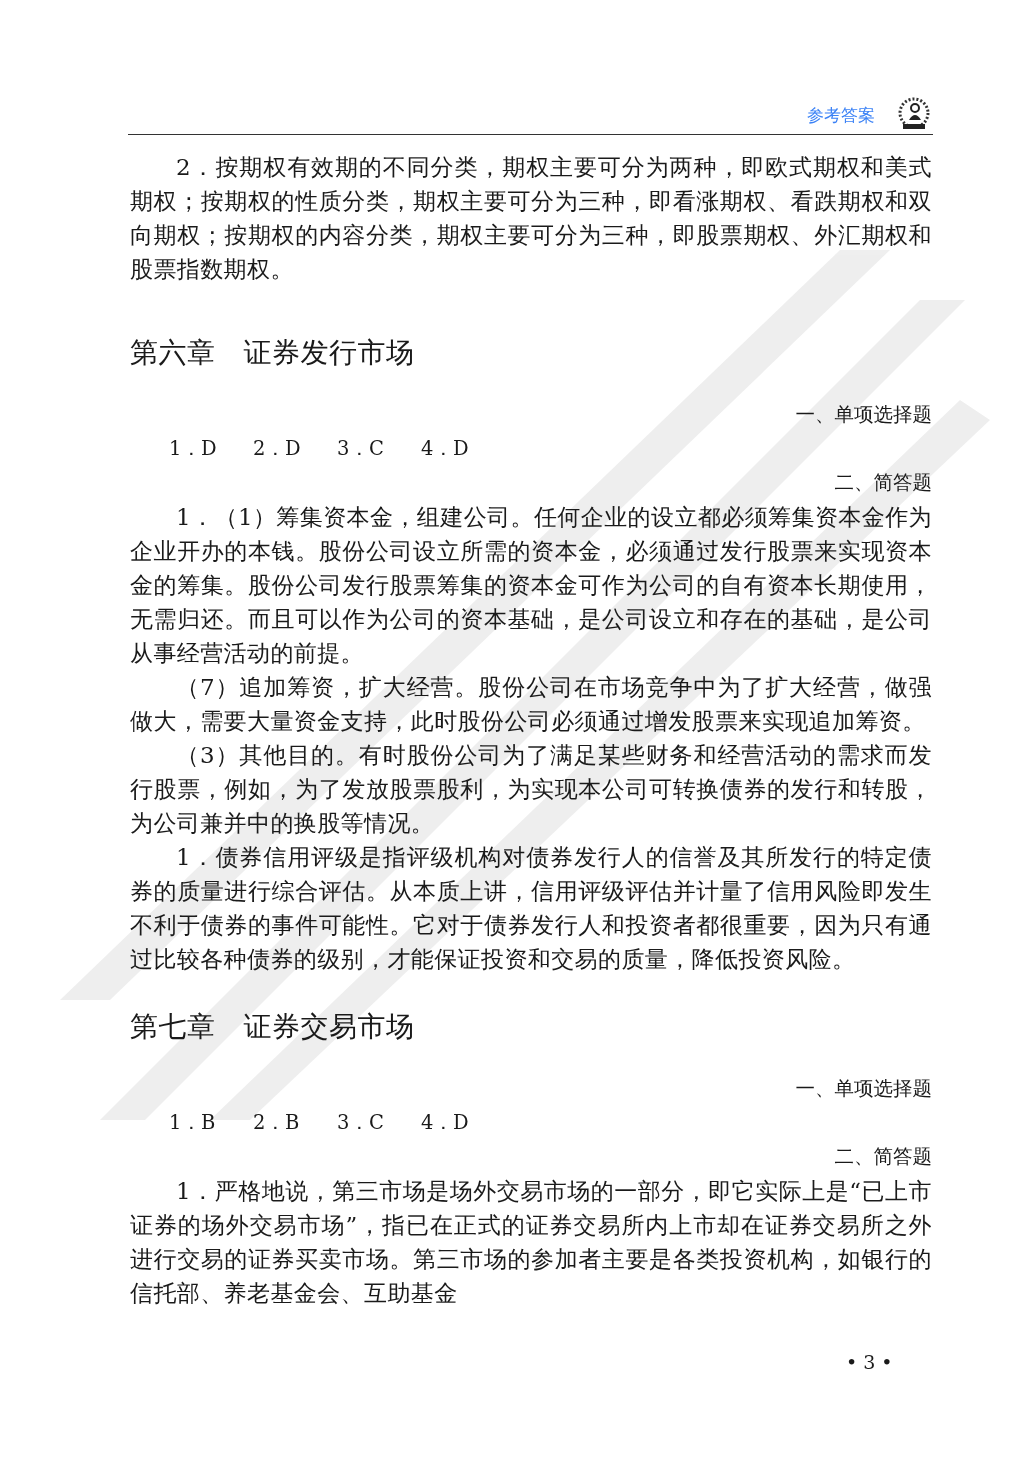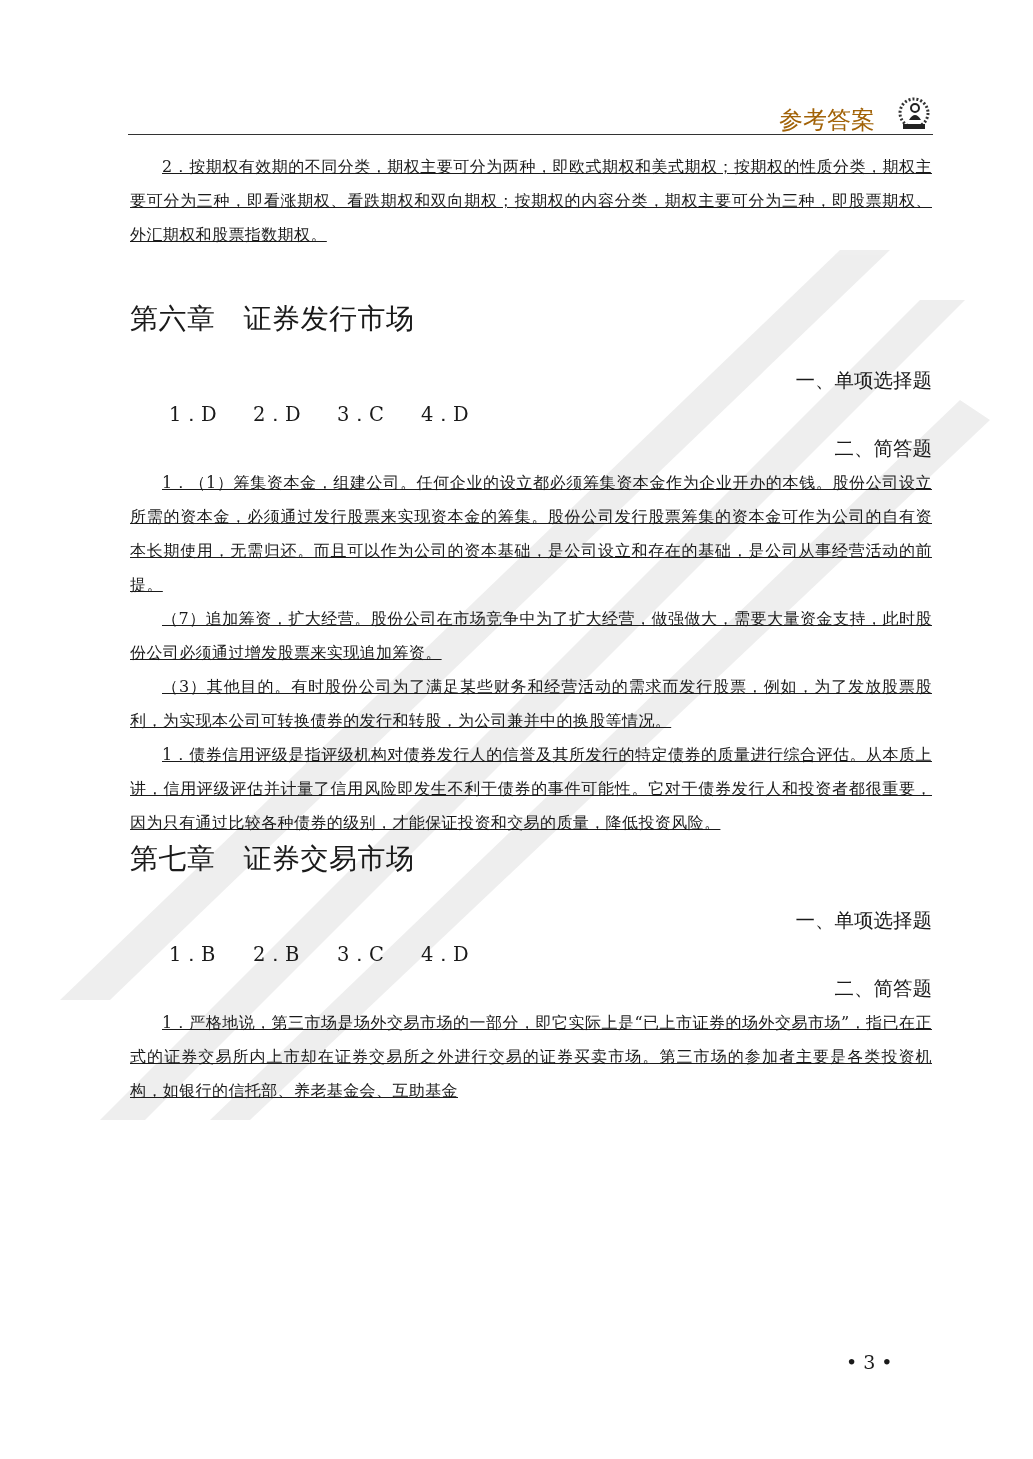--- a/index.html
+++ b/index.html
@@ -12,29 +12,29 @@
     position: absolute; left: 60px; top: 220px; width: 960px; height: 900px;
     pointer-events: none; z-index: 0;
   }
   .header {
     position: absolute; left: 128px; top: 100px; width: 805px; height: 34px;
     border-bottom: 1.5px solid #333;
   }
   .header-title {
     position: absolute; right: 58px; top: 4px;
     font-family: "DejaVu Sans", "Liberation Sans", sans-serif;
-    font-size: 24px; color: #a16207;
+    font-size: 17px; color: #3b82f6;
   }
   .header-logo { position: absolute; right: 0px; top: -4px; width: 38px; height: 38px; }
   .content {
     position: absolute; left: 130px; top: 150px; width: 802px; z-index: 1;
   }
   p.para {
-    margin: 0; font-size: 16px; line-height: 34px; text-indent: 2em;
-    text-align: justify; letter-spacing: 0.4px; text-decoration: underline;
+    margin: 0; font-size: 23px; line-height: 34px; text-indent: 2em;
+    text-align: justify; letter-spacing: 0.4px;
   }
   p.indent1 { margin: 0; font-size: 19.5px; line-height: 34px; padding-left: 2em; text-align: right; }
   .chapter {
     font-family: "DejaVu Sans", "Liberation Sans", sans-serif;
     font-size: 28px; font-weight: normal; margin: 0; letter-spacing: 0.5px;
   }
   .chapter .gap { display: inline-block; width: 28px; }
   .answers { padding-left: 2em; font-size: 19.5px; line-height: 34px; }
   .answers span.ans { display: inline-block; width: 84px; }
   .page-number {
@@ -75,21 +75,21 @@
         <span class="ans">1．D</span><span class="ans">2．D</span><span class="ans">3．C</span><span class="ans">4．D</span>
       </div>
       <p class="indent1">二、简答题</p>
       <p class="para">1．（1）筹集资本金，组建公司。任何企业的设立都必须筹集资本金作为企业开办的本钱。股份公司设立所需的资本金，必须通过发行股票来实现资本金的筹集。股份公司发行股票筹集的资本金可作为公司的自有资本长期使用，无需归还。而且可以作为公司的资本基础，是公司设立和存在的基础，是公司从事经营活动的前提。</p>
       <p class="para">（7）追加筹资，扩大经营。股份公司在市场竞争中为了扩大经营，做强做大，需要大量资金支持，此时股份公司必须通过增发股票来实现追加筹资。</p>
       <p class="para">（3）其他目的。有时股份公司为了满足某些财务和经营活动的需求而发行股票，例如，为了发放股票股利，为实现本公司可转换债券的发行和转股，为公司兼并中的换股等情况。</p>
       <p class="para">1．债券信用评级是指评级机构对债券发行人的信誉及其所发行的特定债券的质量进行综合评估。从本质上讲，信用评级评估并计量了信用风险即发生不利于债券的事件可能性。它对于债券发行人和投资者都很重要，因为只有通过比较各种债券的级别，才能保证投资和交易的质量，降低投资风险。</p>
     </div>
   </div>
 
-  <div style="">
+  <div style="margin-top:32px;">
     <h2 class="chapter">
       <span>第七章</span><span class="gap"></span><span>证券交易市场</span>
     </h2>
     <div style="margin-top:26px;">
       <p class="indent1">一、单项选择题</p>
       <div class="answers">
         <span class="ans">1．B</span><span class="ans">2．B</span><span class="ans">3．C</span><span class="ans">4．D</span>
       </div>
       <p class="indent1">二、简答题</p>
       <p class="para">1．严格地说，第三市场是场外交易市场的一部分，即它实际上是“已上市证券的场外交易市场”，指已在正式的证券交易所内上市却在证券交易所之外进行交易的证券买卖市场。第三市场的参加者主要是各类投资机构，如银行的信托部、养老基金会、互助基金</p>

